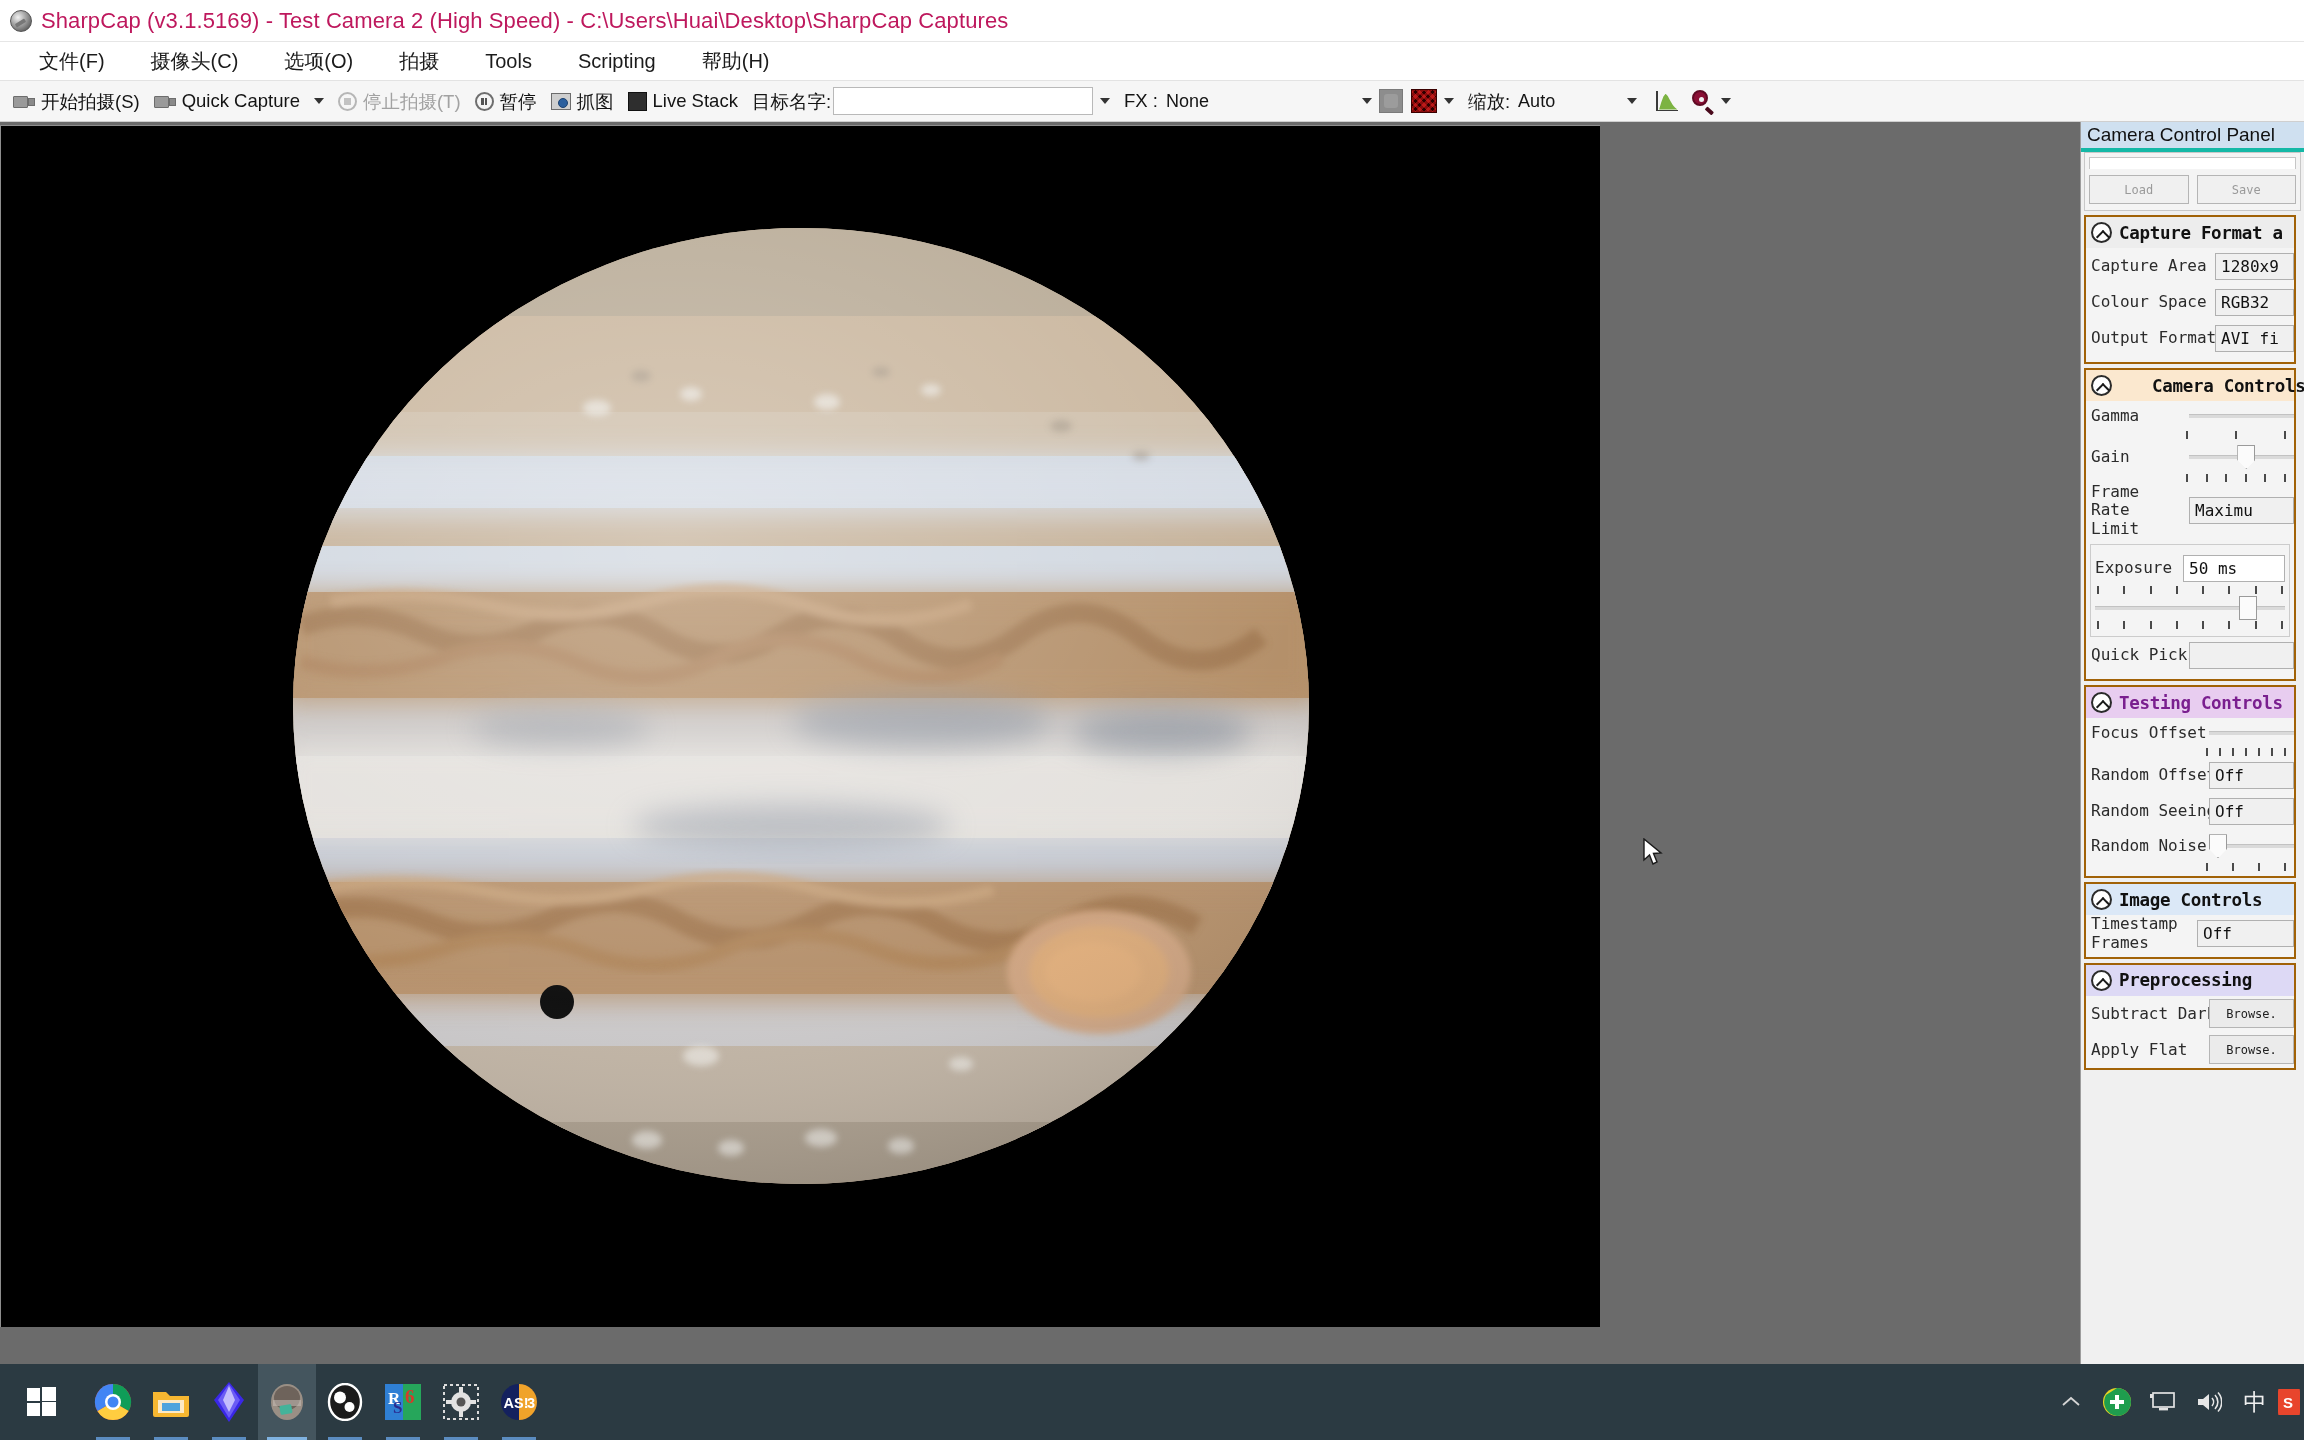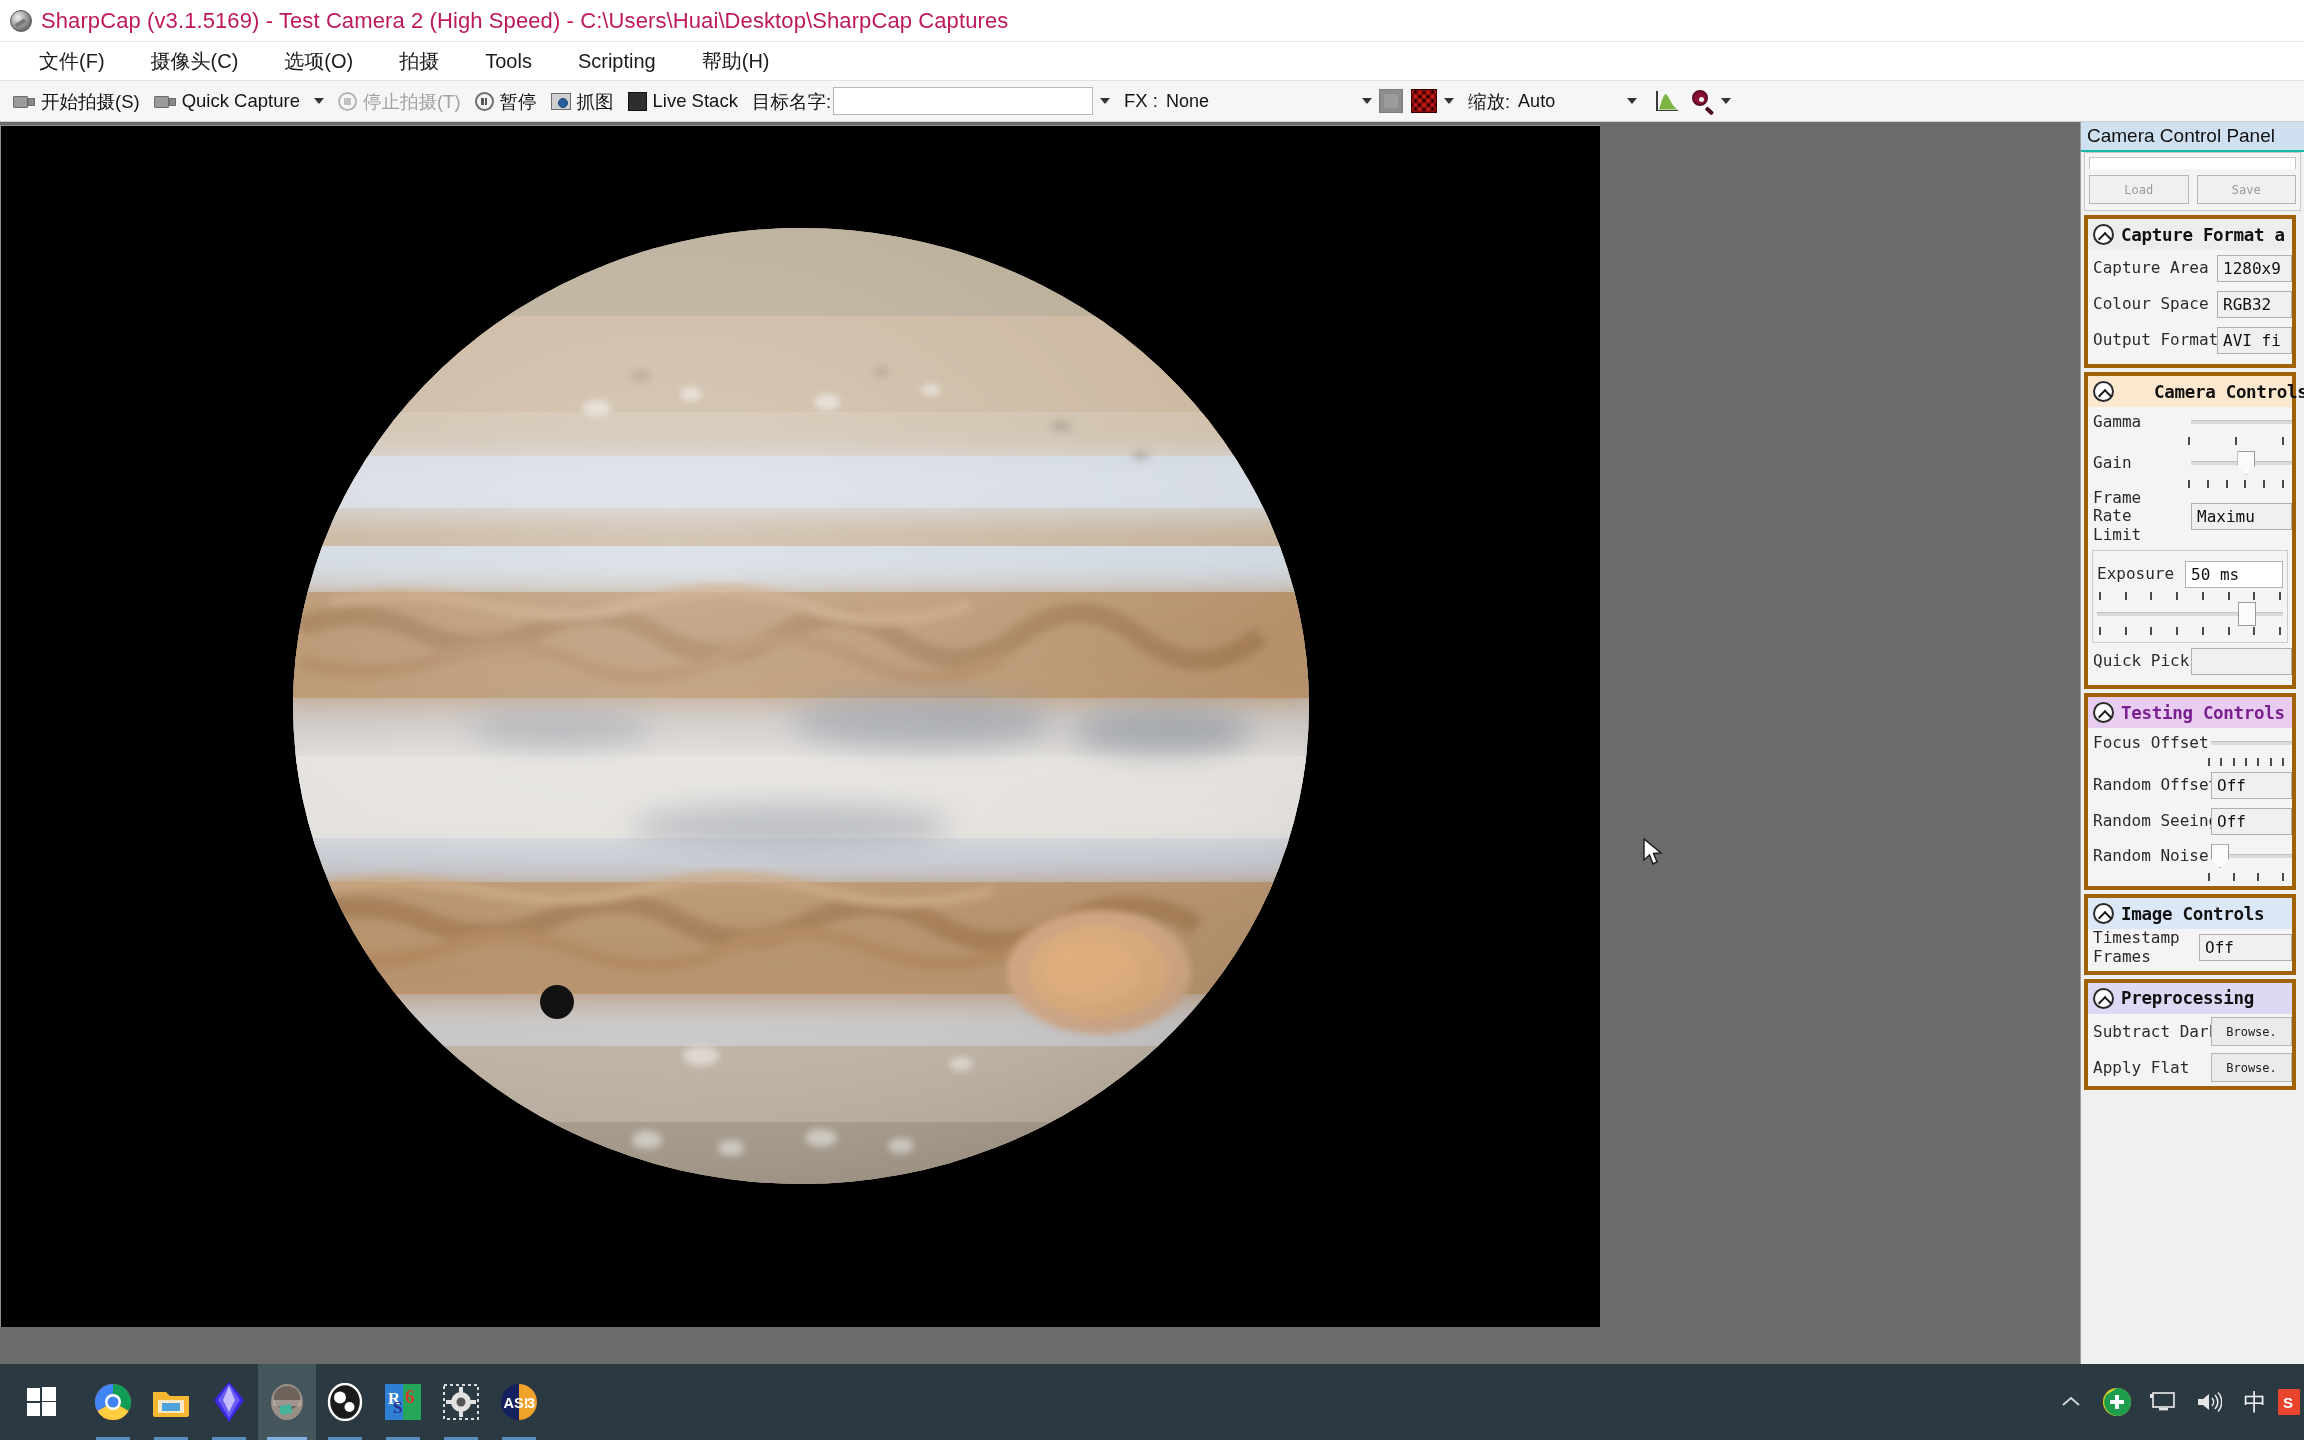--- a/index.html
+++ b/index.html
@@ -80,27 +80,27 @@
   #jupiter-wrap{ position:absolute; left:0; top:0; width:1600px; height:1165px;}
   #statusbar{ position:absolute; left:0; right:0; bottom:0; height:37px; background:#f0f0f0;
     border-top:1px solid #c6c6c6; display:flex; align-items:center; padding-left:8px;}
   #status-text{ font-size:19px; color:#111; white-space:nowrap;}
 
   #cursor{ position:absolute; left:1643px; top:716px; width:22px; height:30px; z-index:40; pointer-events:none;}
 
   
   #dock{ position:absolute; right:0; top:122px; width:224px; bottom:76px; background:#f0f0f0;
     border-left:1px solid #9d9d9d; overflow:hidden;}
-  #dock-header{ height:30px; background:#cfe0f0; border-bottom:2px solid #14b8a6;
+  #dock-header{ height:30px; background:#cfe0f0; border-bottom:4px solid #14b8a6;
     display:flex;align-items:center;padding-left:6px;}
   #dock-header span{ font-size:19px;color:#111; white-space:nowrap;}
   #dock-body{ position:absolute; left:0; right:0; top:30px; bottom:0; overflow:hidden;
     font-family:"DejaVu Sans Mono","Liberation Mono",monospace;}
 
-  .grp{ margin:4px 8px 0 3px; border:4px solid #a16207; background:#f4f4f4;}
+  .grp{ margin:4px 8px 0 3px; border:2px solid #a16207; background:#f4f4f4;}
   .grp-top{ border:1px solid #c8c8c8; background:#f4f4f4; margin:0 3px; padding:4px 4px 6px 4px;}
   .grp-head{ height:31px; display:flex; align-items:center; gap:7px; padding-left:5px;
     font-weight:bold; font-size:17.5px; white-space:nowrap; letter-spacing:-.3px;}
   .grp-head .chev{ width:21px;height:21px;border-radius:50%;border:2px solid #2b2b2b;background:#fff;
     position:relative;flex:0 0 auto;}
   .grp-head .chev:after{content:"";position:absolute;left:5px;top:8px;width:8px;height:8px;
     border-left:2.6px solid #1a1a1a;border-top:2.6px solid #1a1a1a;transform:rotate(45deg);}
   .h-capture{ background:#ededed; color:#111;}
   .h-camera { background:#fbe8cf; color:#111;gap:40px;}
   .h-testing{ background:#e8cdf0; color:#7a1f8f;}

